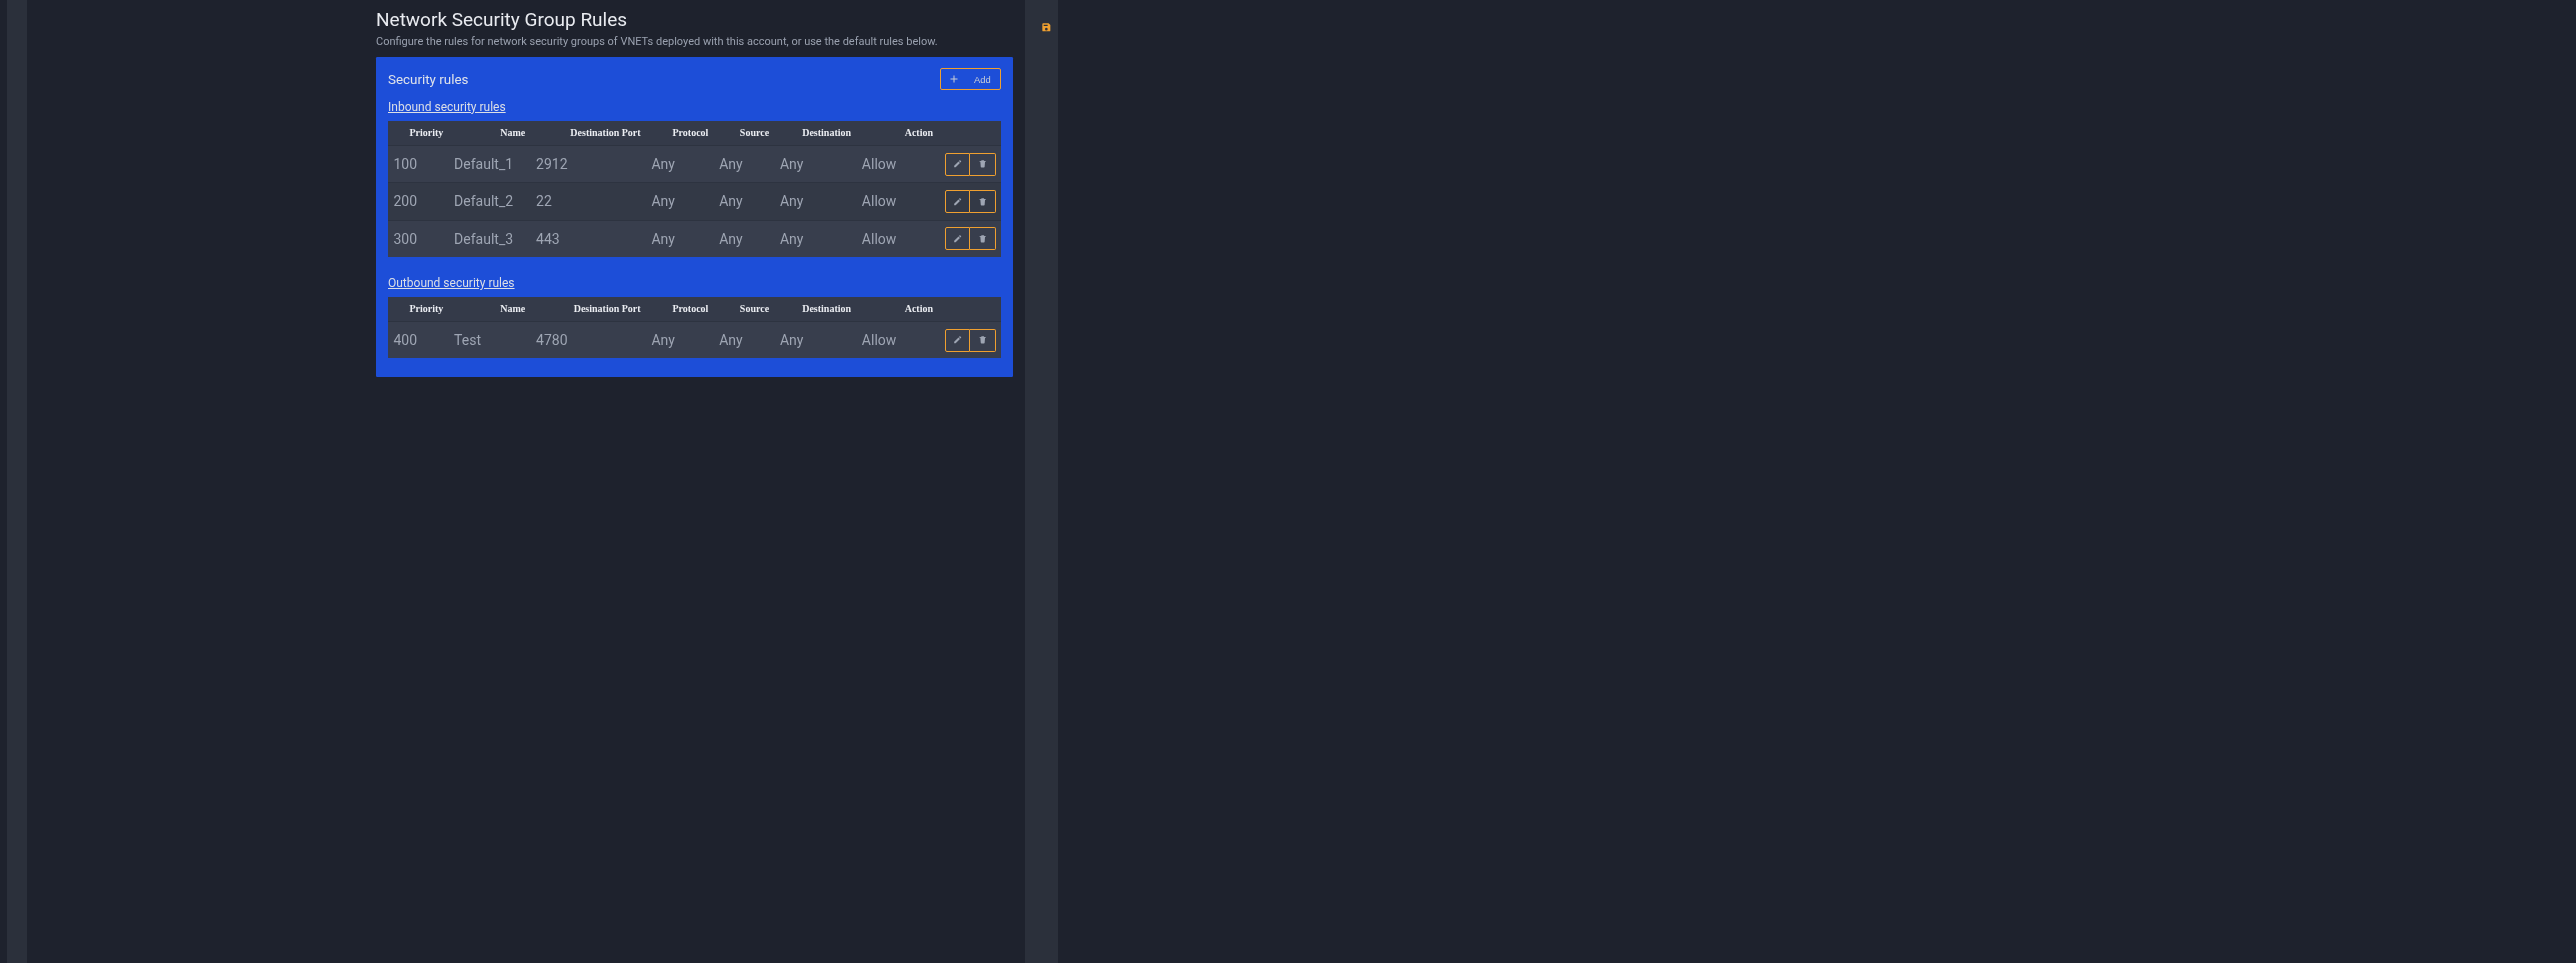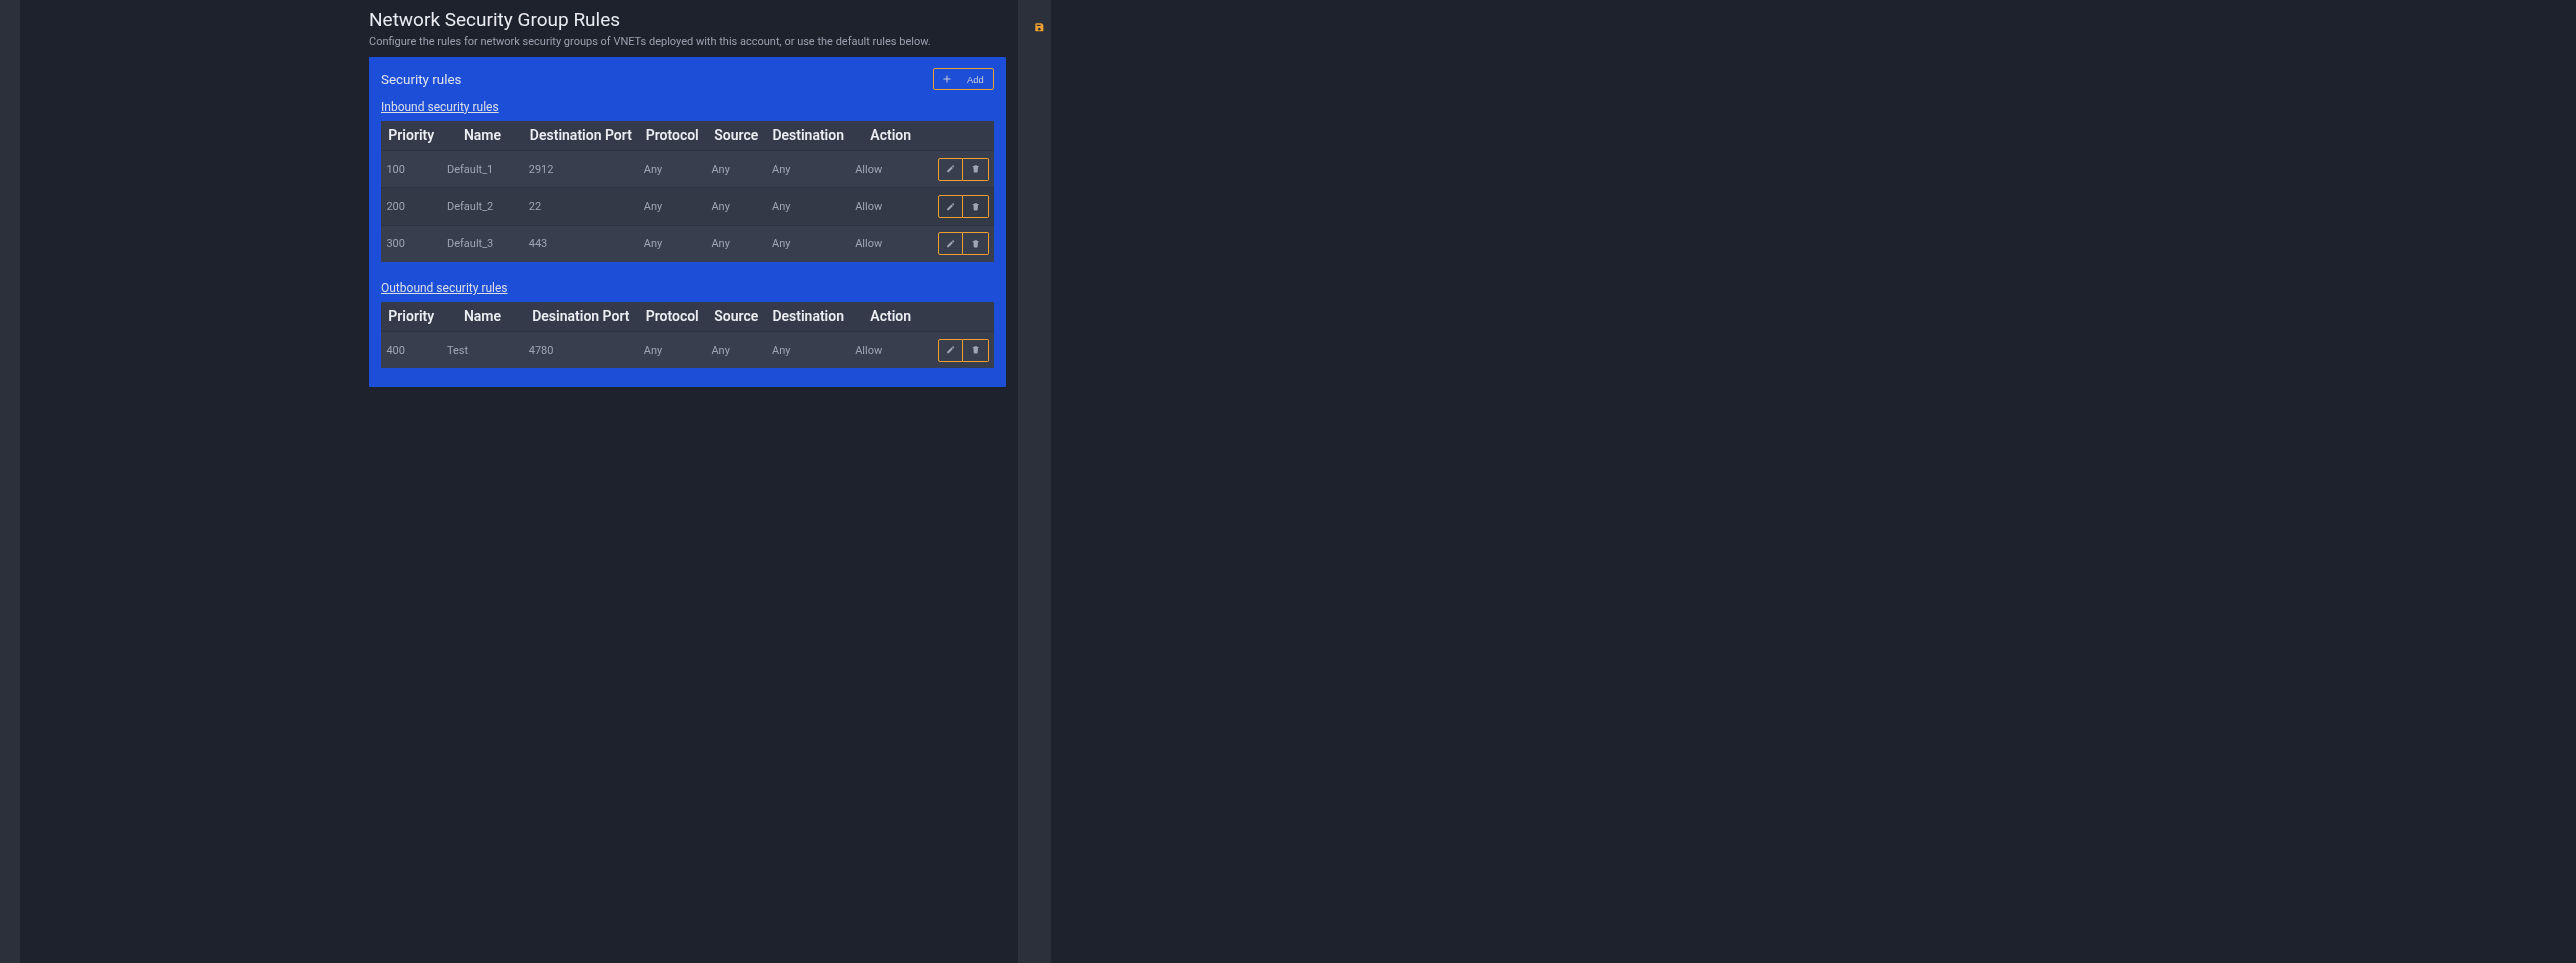--- a/index.html
+++ b/index.html
@@ -8,20 +8,21 @@
     height: 100%;
     background: #1e222d;
     font-family: -apple-system, BlinkMacSystemFont, "Segoe UI", Roboto, "Helvetica Neue", Arial, sans-serif;
     color: #d8dbe3;
     font-size: 9.4px;
   }
   .app {
     display: flex;
     min-height: 100vh;
     background: #1e222d;
+    margin-left: 7px;
   }
   .left-gutter {
     width: 20px;
     background: #2b303b;
     flex: 0 0 20px;
   }
   .side-panel {
     flex: 0 0 337px;
     background: #1e222d;
   }
@@ -96,36 +97,37 @@
     margin-bottom: 6.7px;
     margin-top: 2.7px;
     text-decoration: underline;
   }
   .section-title.out { margin-top: 19px; }
   table.rules {
     width: 100%;
     border-collapse: collapse;
   }
   table.rules thead th {
-    text-align: center;
-    font-size: 14px;
+    text-align: right;
+    font-size: 10px;
     font-weight: 600;
     color: #ebedf2;
     background: #343a49;
     padding: 6.7px 5.4px;
+    font-family: Liberation Serif, serif;
   }
   table.rules tbody tr {
     background: #383e4d;
   }
   table.rules tbody tr:nth-child(even) {
     background: #333946;
   }
   table.rules tbody td {
     padding: 6.7px 5.4px;
-    font-size: 11px;
+    font-size: 14px;
     color: #9ea5b3;
     border-top: 1.3px solid #2d3340;
     vertical-align: middle;
   }
   .col-priority   { width: 60px; }
   .col-name       { width: 81px; }
   .col-port       { width: 114px; }
   .col-protocol   { width: 67px; }
   .col-source     { width: 60px; }
   .col-dest       { width: 81px; }

